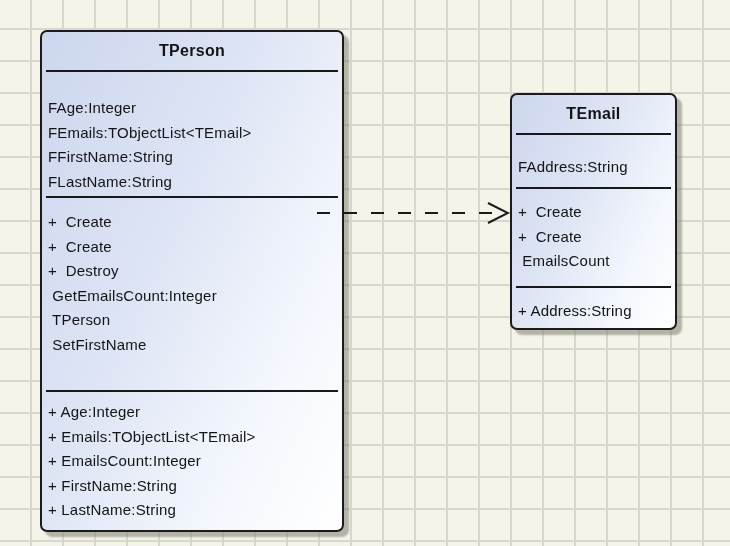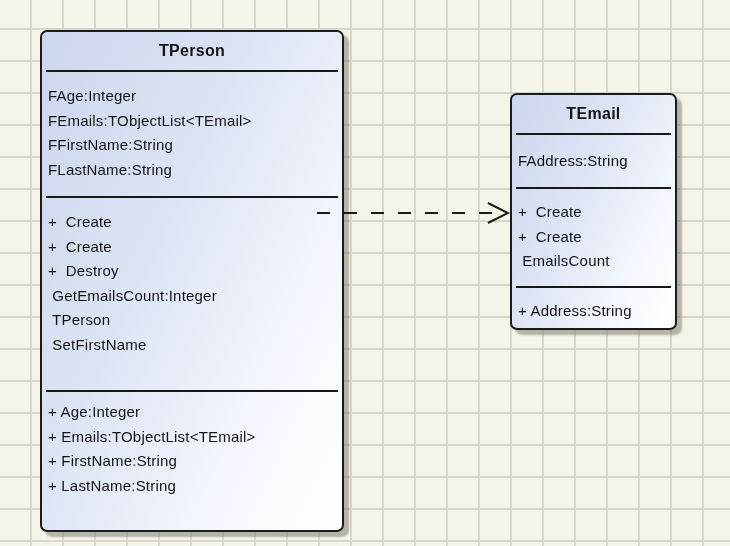--- a/index.html
+++ b/index.html
@@ -53,24 +53,24 @@
   .sec {
     box-sizing: border-box;
     overflow: hidden;
   }
   .row {
     line-height: 24.5px;
     padding-left: 6px;
     white-space: pre;
     letter-spacing: 0.2px;
   }
-  .tperson .sec-fields  { height: 124px; padding-top: 12px; }
+  .tperson .sec-fields  { height: 124px; padding-top: 24px; }
   .tperson .sec-methods { height: 192px; padding-top: 12px; }
   .tperson .sec-props   { height: 138px; padding-top: 8px; }
-  .temail .sec-fields   { height: 52px;  padding-top: 14px; }
+  .temail .sec-fields   { height: 52px;  padding-top: 20px; }
   .temail .sec-methods  { height: 97px;  padding-top: 11px; }
   .temail .sec-props    { height: 36px;  padding-top: 11px; }
 
   .dep-arrow {
     position: absolute;
     left: 316px;
     top: 198px;
     width: 198px;
     height: 30px;
   }
@@ -95,20 +95,21 @@
       <div class="row">+  Create</div>
       <div class="row">+  Destroy</div>
       <div class="row"> GetEmailsCount:Integer</div>
       <div class="row"> TPerson</div>
       <div class="row"> SetFirstName</div>
     </div>
     <div class="sep"></div>
     <div class="sec sec-props">
       <div class="row">+ Age:Integer</div>
       <div class="row">+ Emails:TObjectList&lt;TEmail&gt;</div>
+      <div class="row">+ EmailsCount:Integer</div>
       <div class="row">+ FirstName:String</div>
       <div class="row">+ LastName:String</div>
     </div>
   </div>
 
   <div class="uml-class temail">
     <div class="cls-title">TEmail</div>
     <div class="sep"></div>
     <div class="sec sec-fields">
       <div class="row">FAddress:String</div>

